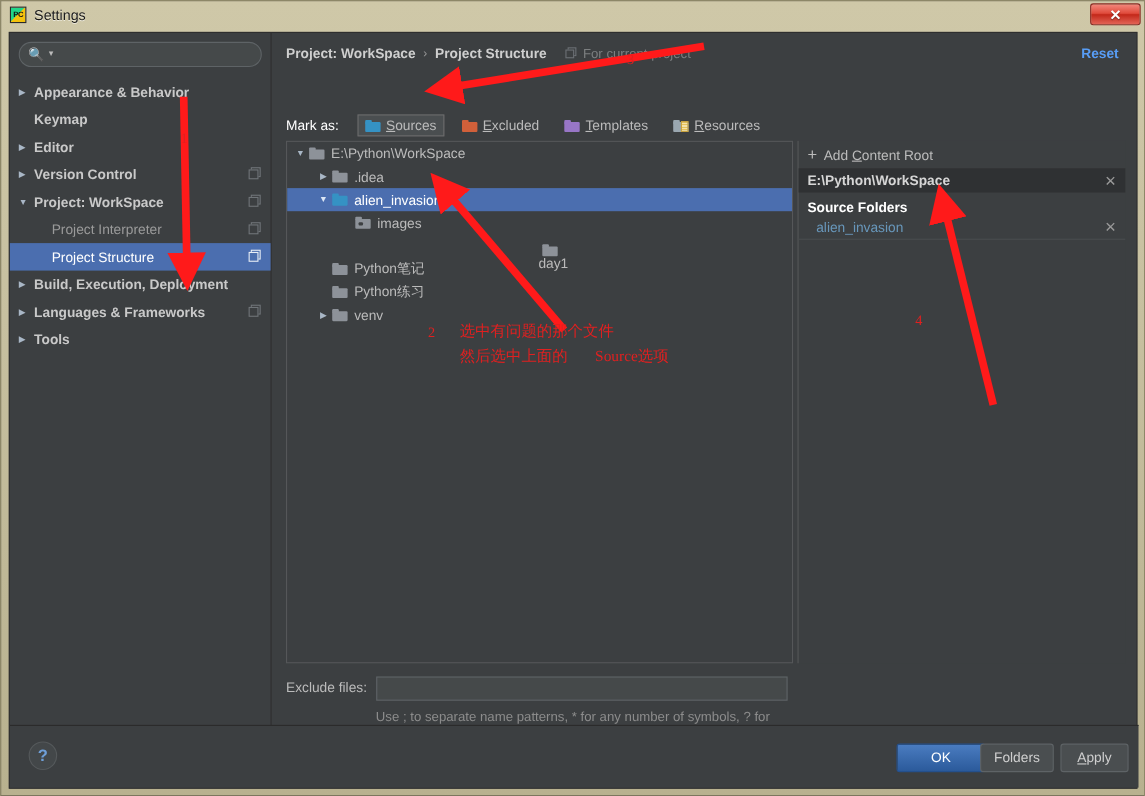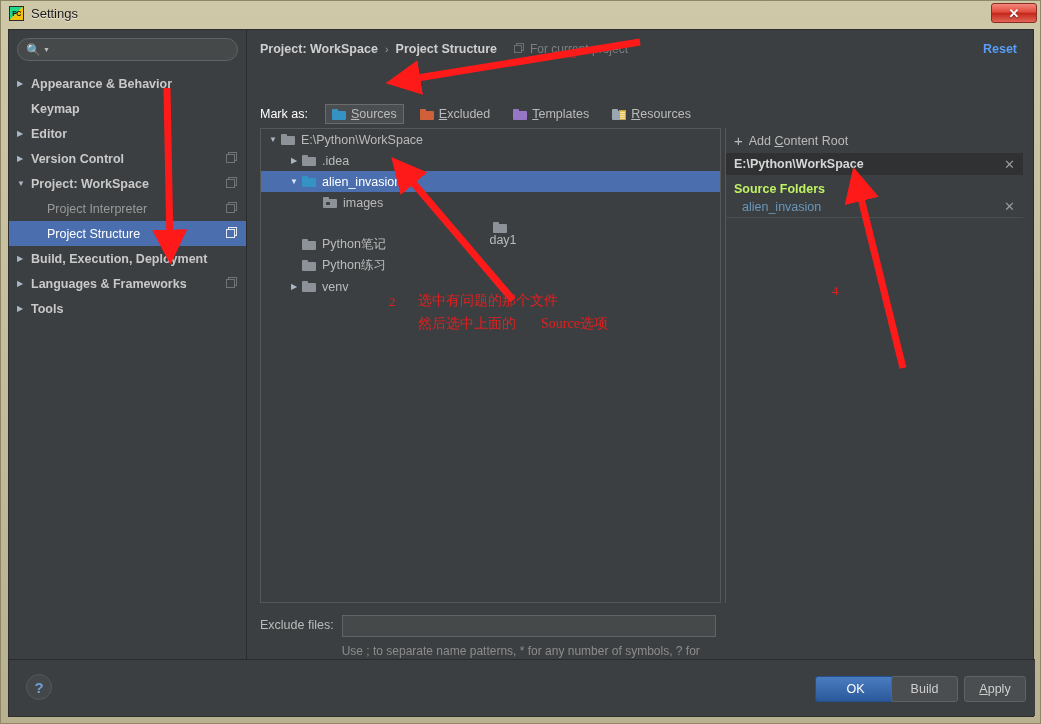--- a/index.html
+++ b/index.html
@@ -209,21 +209,21 @@
   }
   #add-root .plus { color: #bbbbbb; font-size: 15px; line-height: 1; }
   #add-root u { text-decoration: underline; }
   #root-header {
     height: 22px; background: #2f3133; display: flex; align-items: center;
     padding: 0 8px; justify-content: space-between;
   }
   #root-header .t { font-size: 12.5px; font-weight: bold; color: #d6d6d6; }
   .xbtn { color: #9a9a9a; font-size: 13px; cursor: pointer; line-height:1; }
   #src-title {
-    margin: 7px 0 0 8px; font-size: 12.5px; font-weight: bold; color: #bef264;
+    margin: 7px 0 0 8px; font-size: 12.5px; font-weight: bold; color: #ffffff;
   }
   .src-row {
     height: 22px; display: flex; align-items: center; justify-content: space-between;
     padding: 0 8px 0 16px; border-bottom: 1px solid #4a4d4f;
     font-size: 12.5px; color: #6897bb; cursor: pointer;
   }
 
   
   #buttonbar {
     position: absolute; left: 0; bottom: 0; width: 1026px; height: 57px;
@@ -497,21 +497,21 @@
               <span class="xbtn">✕</span>
             </div>
           </div>
       </div>
 
     </div>
 
     <div id="buttonbar">
       <div id="help-btn">?</div>
       <div class="dlgbtn" id="ok-btn">OK</div>
-      <div class="dlgbtn" id="cancel-btn">Build</div>
+      <div class="dlgbtn" id="cancel-btn">Folders</div>
       <div class="dlgbtn" id="apply-btn">
           <span></span>
           <u>A</u>
           <span>pply</span>
         </div>
     </div>
 
   </div>
 </div>
 

